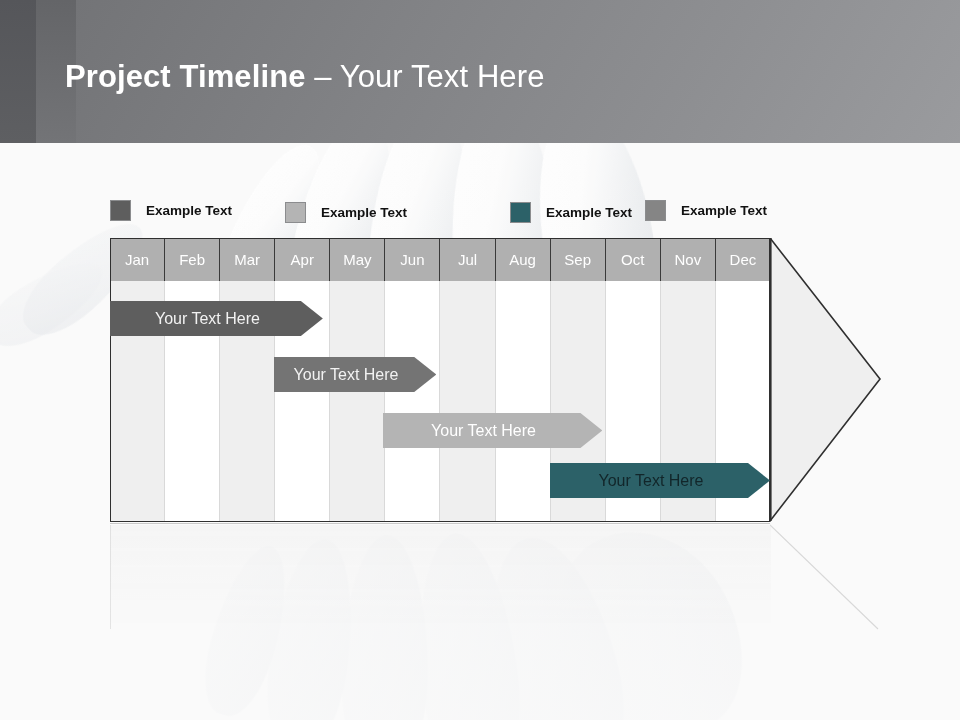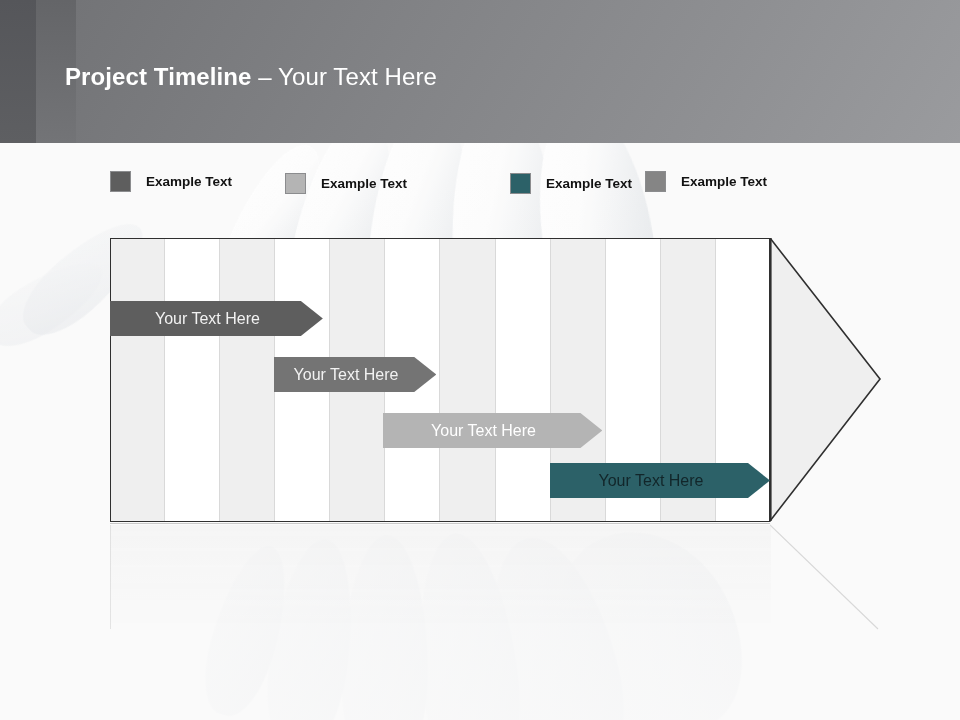--- a/index.html
+++ b/index.html
@@ -45,27 +45,27 @@
   #g6{left:560px;top:385px;width:175px;height:215px;transform:rotate(-26deg);border-radius:48% 52% 40% 60%/55% 50% 50% 45%;opacity:.45;}
 
   #bg-veil{position:absolute;inset:0;background:linear-gradient(180deg,rgba(250,250,250,0) 0%,rgba(250,250,250,.35) 55%,rgba(250,250,250,.75) 100%);}
 
   
   #header{position:absolute;left:0;top:0;width:960px;height:143px;}
   #header .band-a{position:absolute;left:0;top:0;width:36px;height:143px;background:linear-gradient(180deg,#55565a 0%,#5e5f62 100%);}
   #header .band-b{position:absolute;left:36px;top:0;width:40px;height:143px;background:linear-gradient(180deg,#646568 0%,#737477 100%);}
   #header .band-c{position:absolute;left:76px;top:0;width:884px;height:143px;
                   background:linear-gradient(120deg,#737477 0%,#818285 35%,#8e8f92 70%,#9a9b9e 100%);}
-  #title{position:absolute;left:65px;top:58px;color:#ffffff;font-size:24px;line-height:38px;white-space:nowrap;letter-spacing:.1px;}
+  #title{position:absolute;left:65px;top:58px;color:#ffffff;font-size:31px;line-height:38px;white-space:nowrap;letter-spacing:.1px;}
   #title .strong{font-weight:bold;}
   #title .light{font-weight:normal;}
 
   
   #legend{position:absolute;left:110px;top:168px;width:720px;height:28px;}
-  .legend-item{position:absolute;height:26px;display:flex;align-items:center;}
+  .legend-item{position:absolute;height:26px;display:flex;align-items:center;margin-top:29px;}
   .sw{width:21px;height:21px;border:1px solid #8b8c8e;box-sizing:border-box;flex:0 0 auto;}
   .lg-text{font-size:13.5px;font-weight:bold;color:#121212;margin-left:15px;white-space:nowrap;}
 
   
   #chart{position:absolute;left:110px;top:238px;width:660px;height:284px;}
 
   #cols{position:absolute;inset:0;display:flex;}
   .col{flex:1 1 0;position:relative;border-right:1px solid #d9d9d9;box-sizing:border-box;}
   .col:last-child{border-right:none;}
   .col.alt{background:#efefef;}
@@ -150,20 +150,34 @@
         <div class="col plain"></div>
         <div class="col alt"></div>
         <div class="col plain"></div>
         <div class="col alt"></div>
         <div class="col plain"></div>
         <div class="col alt"></div>
         <div class="col plain"></div>
         <div class="col alt"></div>
         <div class="col plain"></div>
       </div>
+    <div id="head-row">
+        <div class="mh">Jan</div>
+        <div class="mh">Feb</div>
+        <div class="mh">Mar</div>
+        <div class="mh">Apr</div>
+        <div class="mh">May</div>
+        <div class="mh">Jun</div>
+        <div class="mh">Jul</div>
+        <div class="mh">Aug</div>
+        <div class="mh">Sep</div>
+        <div class="mh">Oct</div>
+        <div class="mh">Nov</div>
+        <div class="mh">Dec</div>
+      </div>
     <div id="frame"></div>
   <div class="bar" style="left: 0px; top: 63px; width: 212.85px;">
         <svg width="212.85" height="35" viewBox="0 0 212.85 35" style="position: absolute; left: 0px; top: 0px;">
           <polygon points="0,0 190.85,0 212.85,17.5 190.85,35 0,35" fill="#5e5e5e"></polygon>
         </svg>
         <div class="lbl" style="color: rgb(242, 242, 242);">Your  Text Here</div>
       </div>
       <div class="bar" style="left: 163.9px; top: 119px; width: 162.25px;">
         <svg width="162.24999999999997" height="35" viewBox="0 0 162.24999999999997 35" style="position: absolute; left: 0px; top: 0px;">
           <polygon points="0,0 140.24999999999997,0 162.24999999999997,17.5 140.24999999999997,35 0,35" fill="#747474"></polygon>

